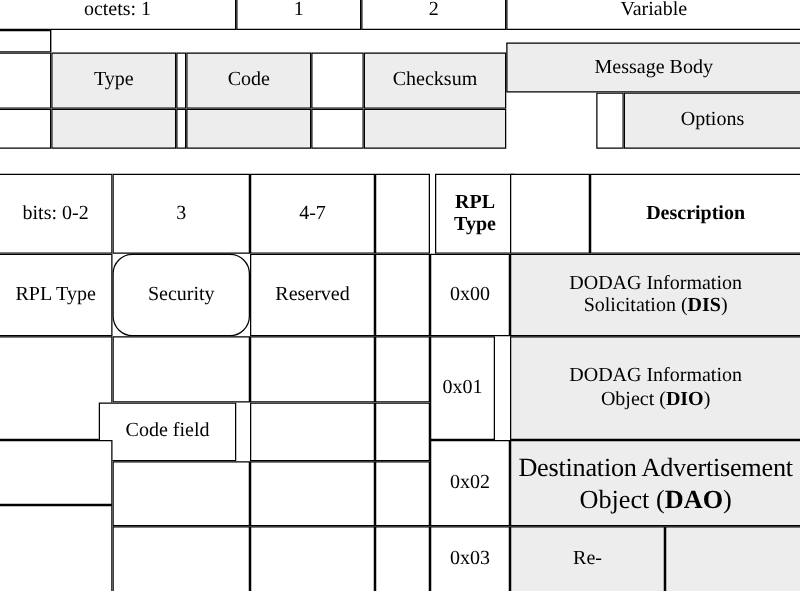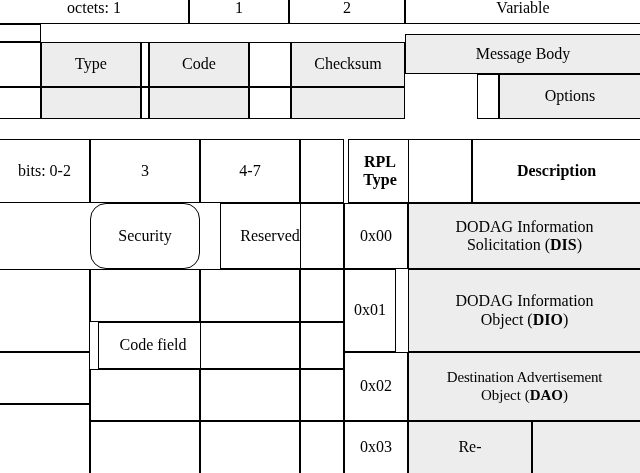--- a/index.html
+++ b/index.html
@@ -39,21 +39,21 @@
     background: #ededed;
   }
   .plain {
     background: #ffffff;
   }
   .bold { font-weight: bold; }
   .two-line {
     flex-direction: column;
     justify-content: center;
   }
-  .small { font-size: 15px; }
+  .small { font-size: 21px; }
   .tight { letter-spacing: -0.2px; }
 </style>
 </head>
 <body>
 
 <div class="canvas">
 
   <div class="cell plain" style="left:-1px; top:-8px; width:190px; height:32px;">octets: 1</div>
   <div class="cell plain" style="left:189px; top:-8px; width:100px; height:32px;">1</div>
   <div class="cell plain" style="left:289px; top:-8px; width:116px; height:32px;">2</div>
@@ -77,26 +77,27 @@
   <div class="cell plain" style="left:249px; top:87px; width:42px; height:32px;"></div>
   <div class="cell shade" style="left:291px; top:87px; width:114px; height:32px;"></div>
   <div class="cell plain" style="left:477px; top:74px; width:22px; height:45px;"></div>
   <div class="cell shade" style="left:499px; top:74px; width:142px; height:45px;">Options</div>
 
   <div class="cell plain" style="left:-1px; top:139px; width:91px; height:64px;">bits: 0-2</div>
   <div class="cell plain" style="left:90px; top:139px; width:110px; height:64px;">3</div>
   <div class="cell plain" style="left:200px; top:139px; width:100px; height:64px;">4-7</div>
   <div class="cell plain" style="left:300px; top:139px; width:44px; height:64px;"></div>
 
+  <div class="cell plain" style="left:-1px; top:203px; width:91px; height:66px;">RPL Type</div>
   <div class="cell plain" style="left:90px; top:203px; width:110px; height:66px;border-radius:16px;">Security</div>
-  <div class="cell plain" style="left:200px; top:203px; width:100px; height:66px;margin-left:20px;">Reserved</div>
+  <div class="cell plain" style="left:200px; top:203px; width:100px; height:66px;">Reserved</div>
   <div class="cell plain" style="left:300px; top:203px; width:44px; height:66px;"></div>
 
   <div class="cell plain" style="left:-1px; top:269px; width:91px; height:83px;"></div>
-  <div class="cell plain" style="left:98px; top:322px; width:110px; height:47px;">Code field</div>
+  <div class="cell plain" style="left:79px; top:322px; width:110px; height:47px;">Code field</div>
   <div class="cell plain" style="left:200px; top:322px; width:100px; height:47px;"></div>
   <div class="cell plain" style="left:300px; top:269px; width:44px; height:53px;"></div>
   <div class="cell plain" style="left:300px; top:322px; width:44px; height:47px;"></div>
   <div class="cell plain" style="left:90px; top:269px; width:110px; height:53px;"></div>
   <div class="cell plain" style="left:200px; top:269px; width:100px; height:53px;"></div>
 
   <div class="cell plain" style="left:-1px; top:352px; width:91px; height:52px;"></div>
   <div class="cell plain" style="left:90px; top:369px; width:110px; height:52px;"></div>
   <div class="cell plain" style="left:200px; top:369px; width:100px; height:52px;"></div>
   <div class="cell plain" style="left:300px; top:369px; width:44px; height:52px;"></div>

